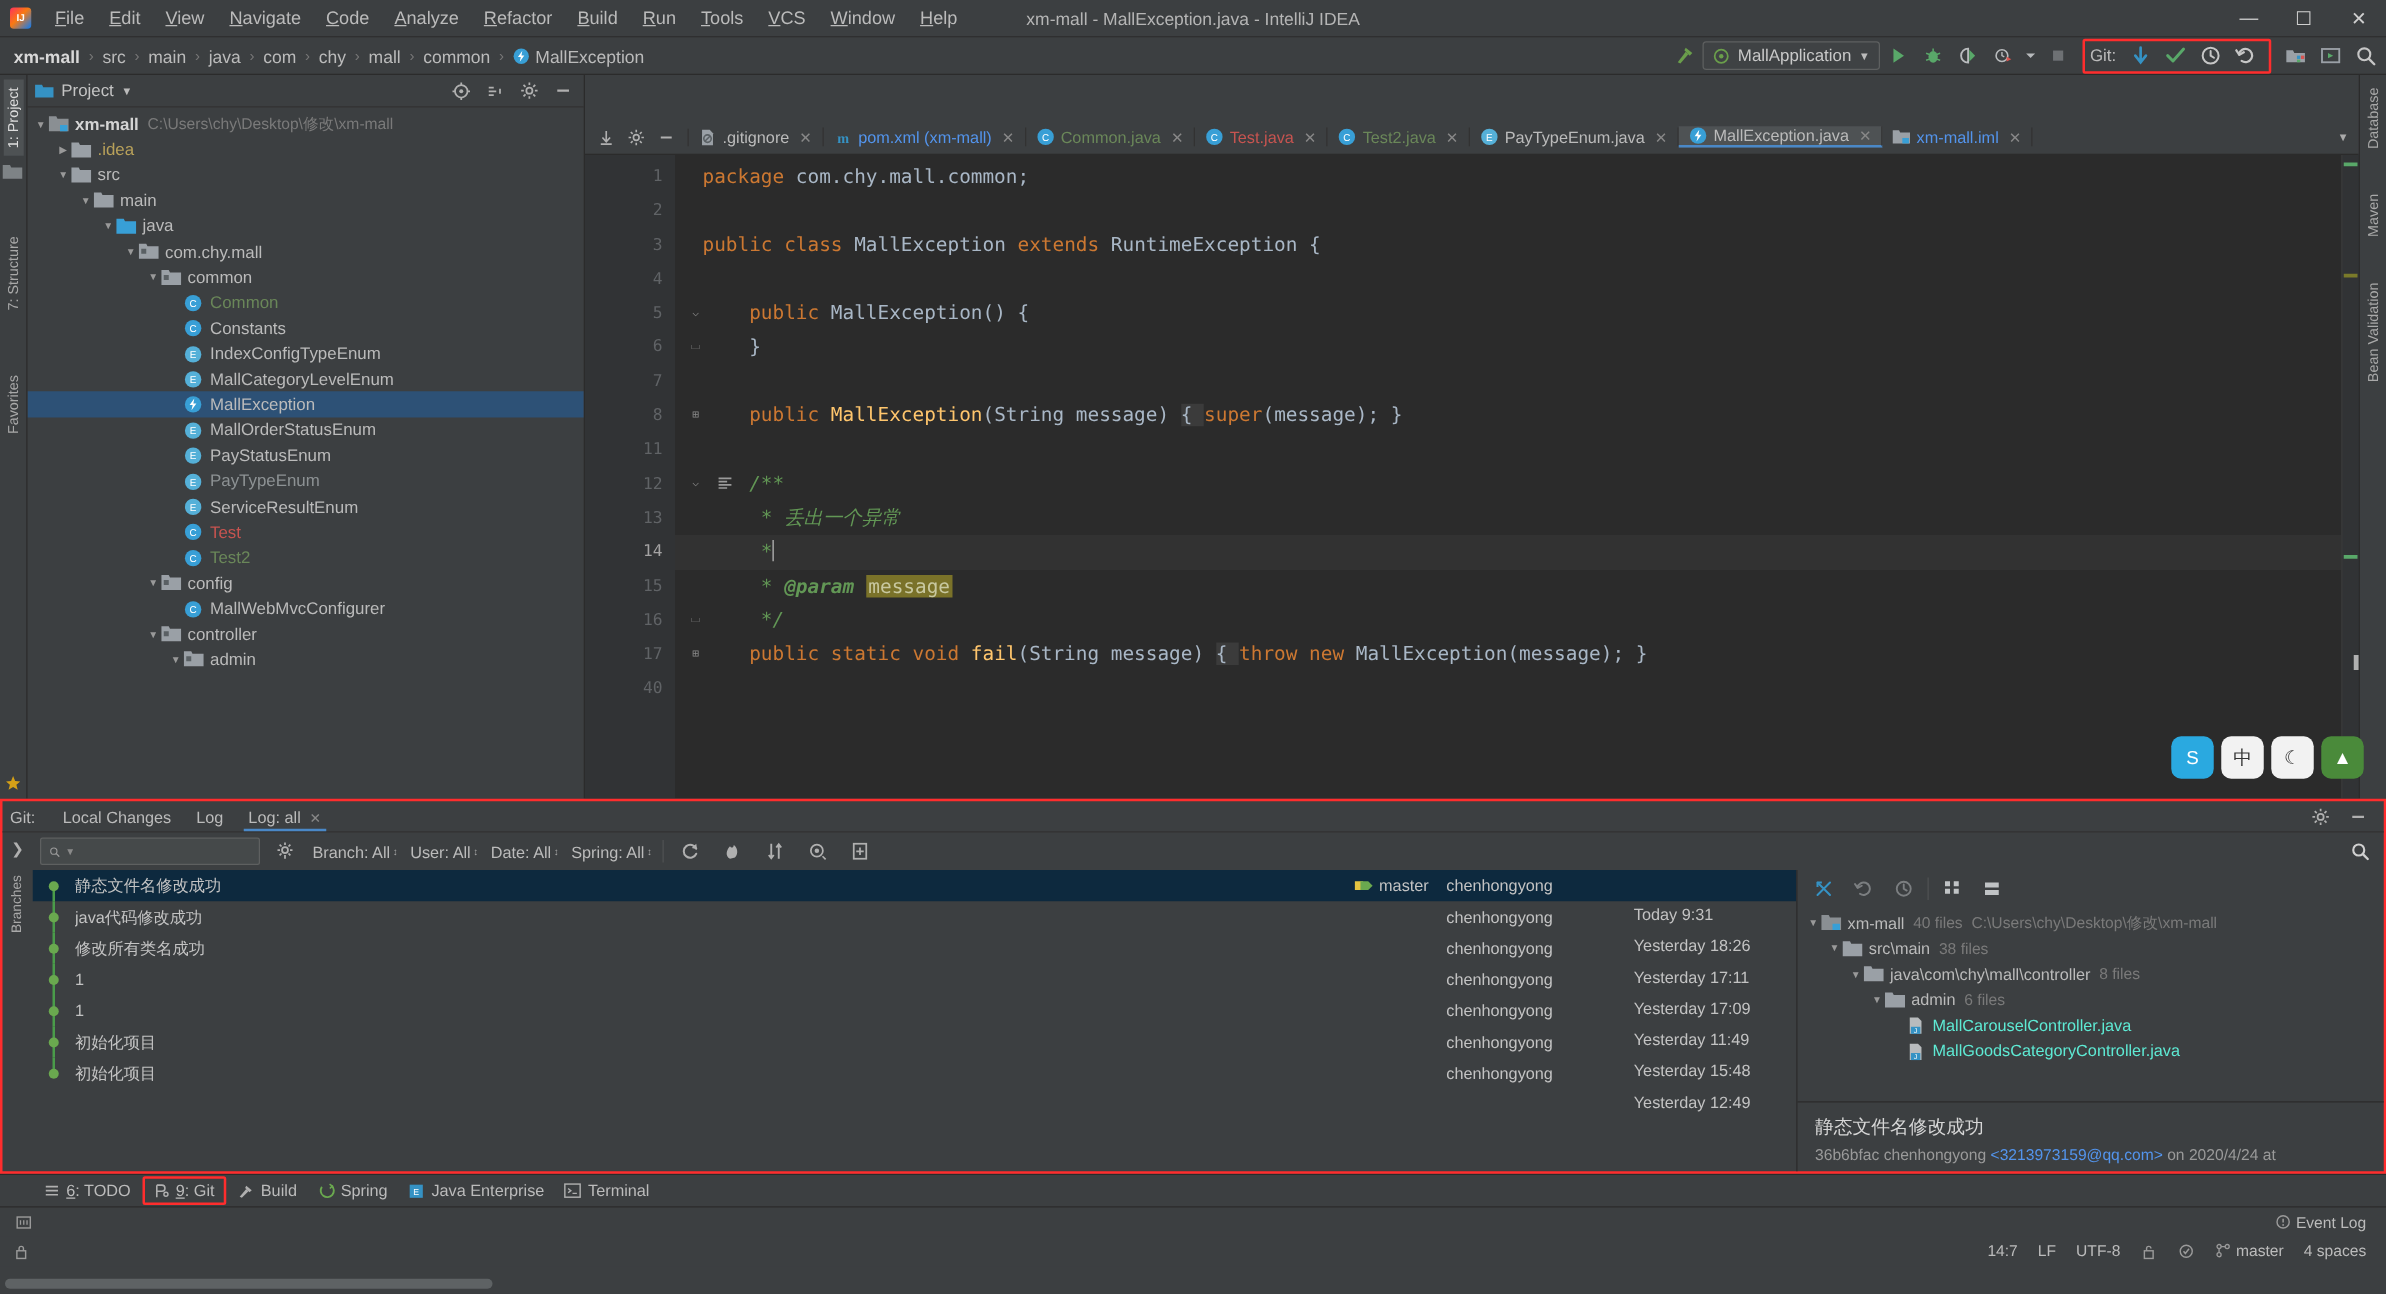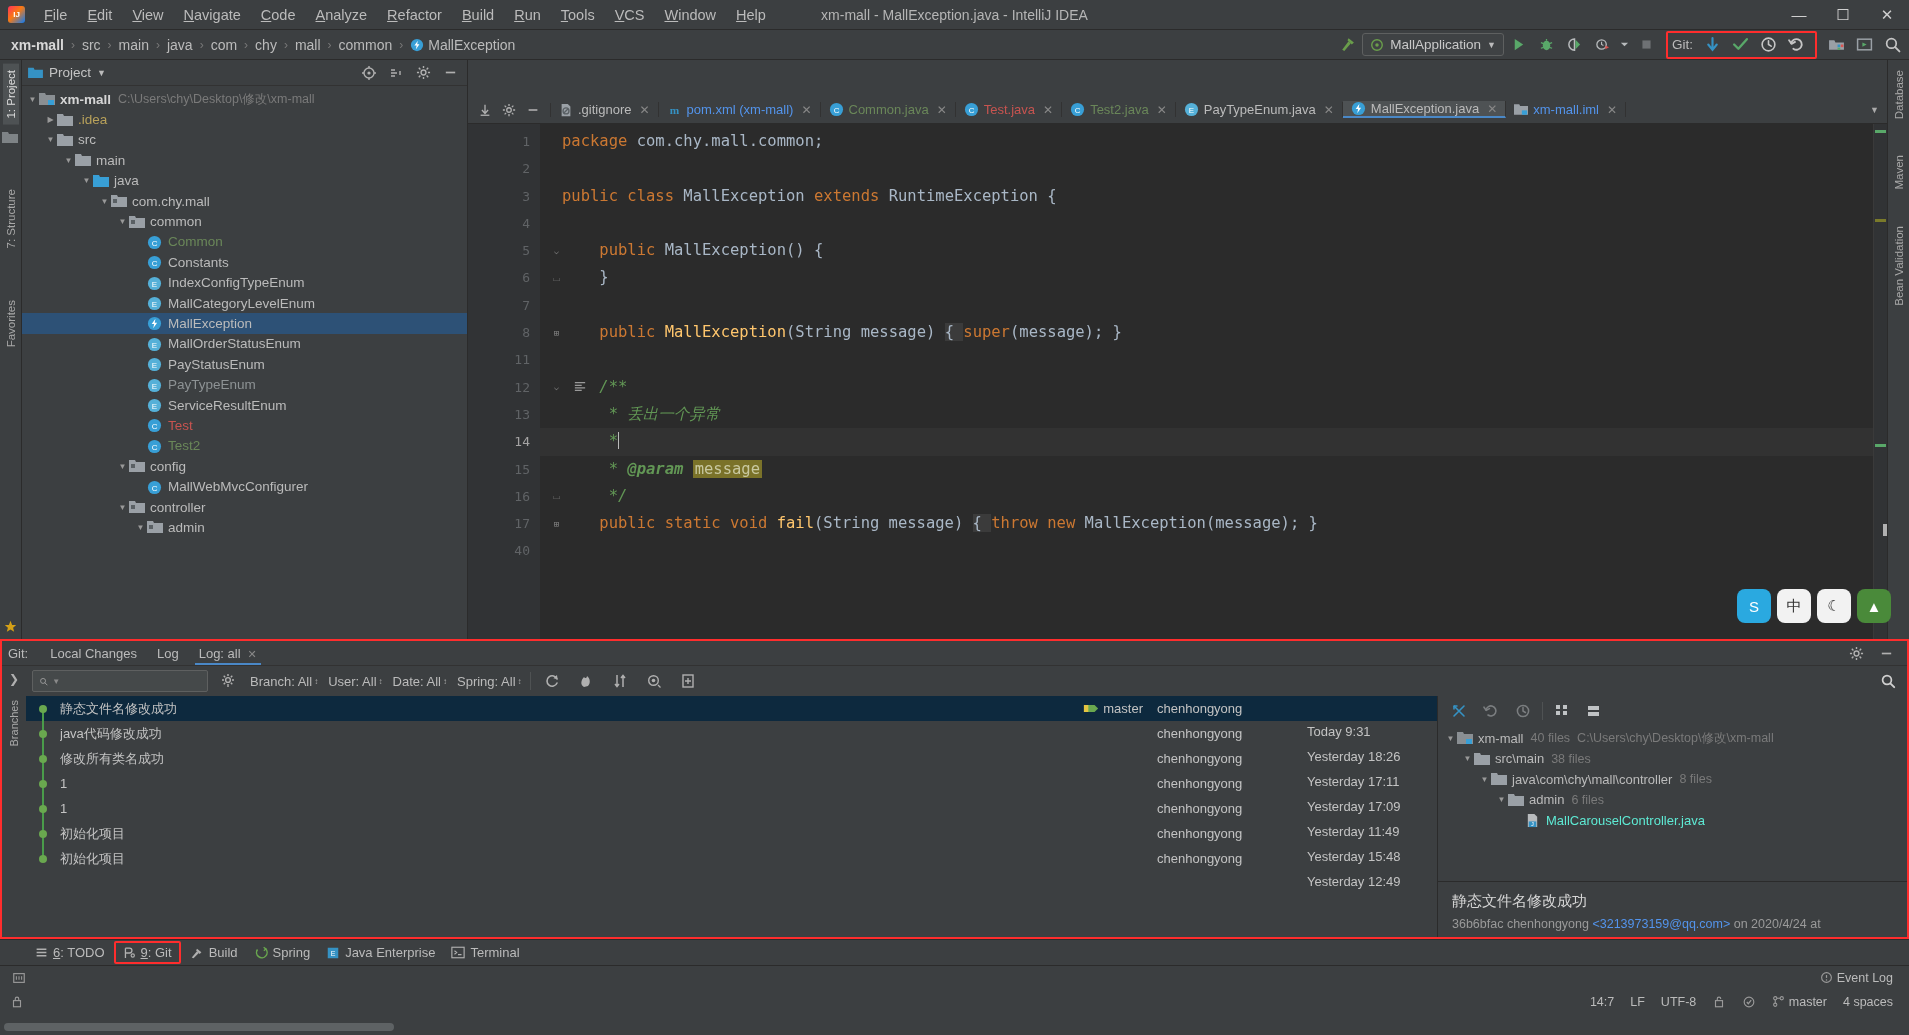--- a/index.html
+++ b/index.html
@@ -231,21 +231,21 @@
   .tb { display:flex; align-items:center; gap:5px; padding:2px 7px; font-size:13px; color:#bbb;
         border-radius:2px; }
   .tb.boxed { border:2px solid #ff2d2d; }
   .tb .u { text-decoration:underline; }
 
   .statusbar {
     height:24px; flex:0 0 24px; background:#3c3f41; display:flex; align-items:center;
     padding:0 8px; gap:0px; font-size:12.5px; color:#bbb; border-top:1px solid #2b2b2b;
   }
   .st { padding:0 8px; }
-  .statusbar .right { margin-left:auto; display:flex; align-items:flex-end; gap:0px; }
+  .statusbar .right { margin-left:auto; display:flex; align-items:flex-start; gap:0px; }
 
   .bottomstrip { height:22px; flex:0 0 22px; background:#3c3f41; position:relative; }
   .hscroll { position:absolute; left:4px; bottom:4px; width:390px; height:8px;
              background:#5e6264; border-radius:4px; }
 
   svg { display:block; }
 </style>
 </head>
 <body>
 
@@ -1125,20 +1125,31 @@
                   <span class="arrow"></span>
                   <span class="ficon">
                     <svg width="15" height="15" viewBox="0 0 16 16">
                       <path d="M3 1 L10 1 L13 4 L13 15 L3 15 Z" fill="#b8bbbd"></path>
                       <rect x="4" y="9" width="8" height="6" fill="#3592c4"></rect>
                       <text x="8" y="14" font-size="6" fill="#fff" text-anchor="middle" font-family="Liberation Sans">J</text>
                     </svg>
                   </span>
                   <span class="dfile">MallCarouselController.java</span>
                 </div>
+                <div class="drow" style="padding-left: 74px;">
+                  <span class="arrow"></span>
+                  <span class="ficon">
+                    <svg width="15" height="15" viewBox="0 0 16 16">
+                      <path d="M3 1 L10 1 L13 4 L13 15 L3 15 Z" fill="#b8bbbd"></path>
+                      <rect x="4" y="9" width="8" height="6" fill="#3592c4"></rect>
+                      <text x="8" y="14" font-size="6" fill="#fff" text-anchor="middle" font-family="Liberation Sans">J</text>
+                    </svg>
+                  </span>
+                  <span class="dfile">MallGoodsCategoryController.java</span>
+                </div>
               </div>
             <div class="detmsg">
               <div class="t">静态文件名修改成功</div>
             </div>
             <div class="dethash">
               <span>36b6bfac</span>
               <span>chenhongyong</span>
               <span class="mail">&lt;3213973159@qq.com&gt;</span>
               <span>on 2020/4/24 at</span>
             </div>

